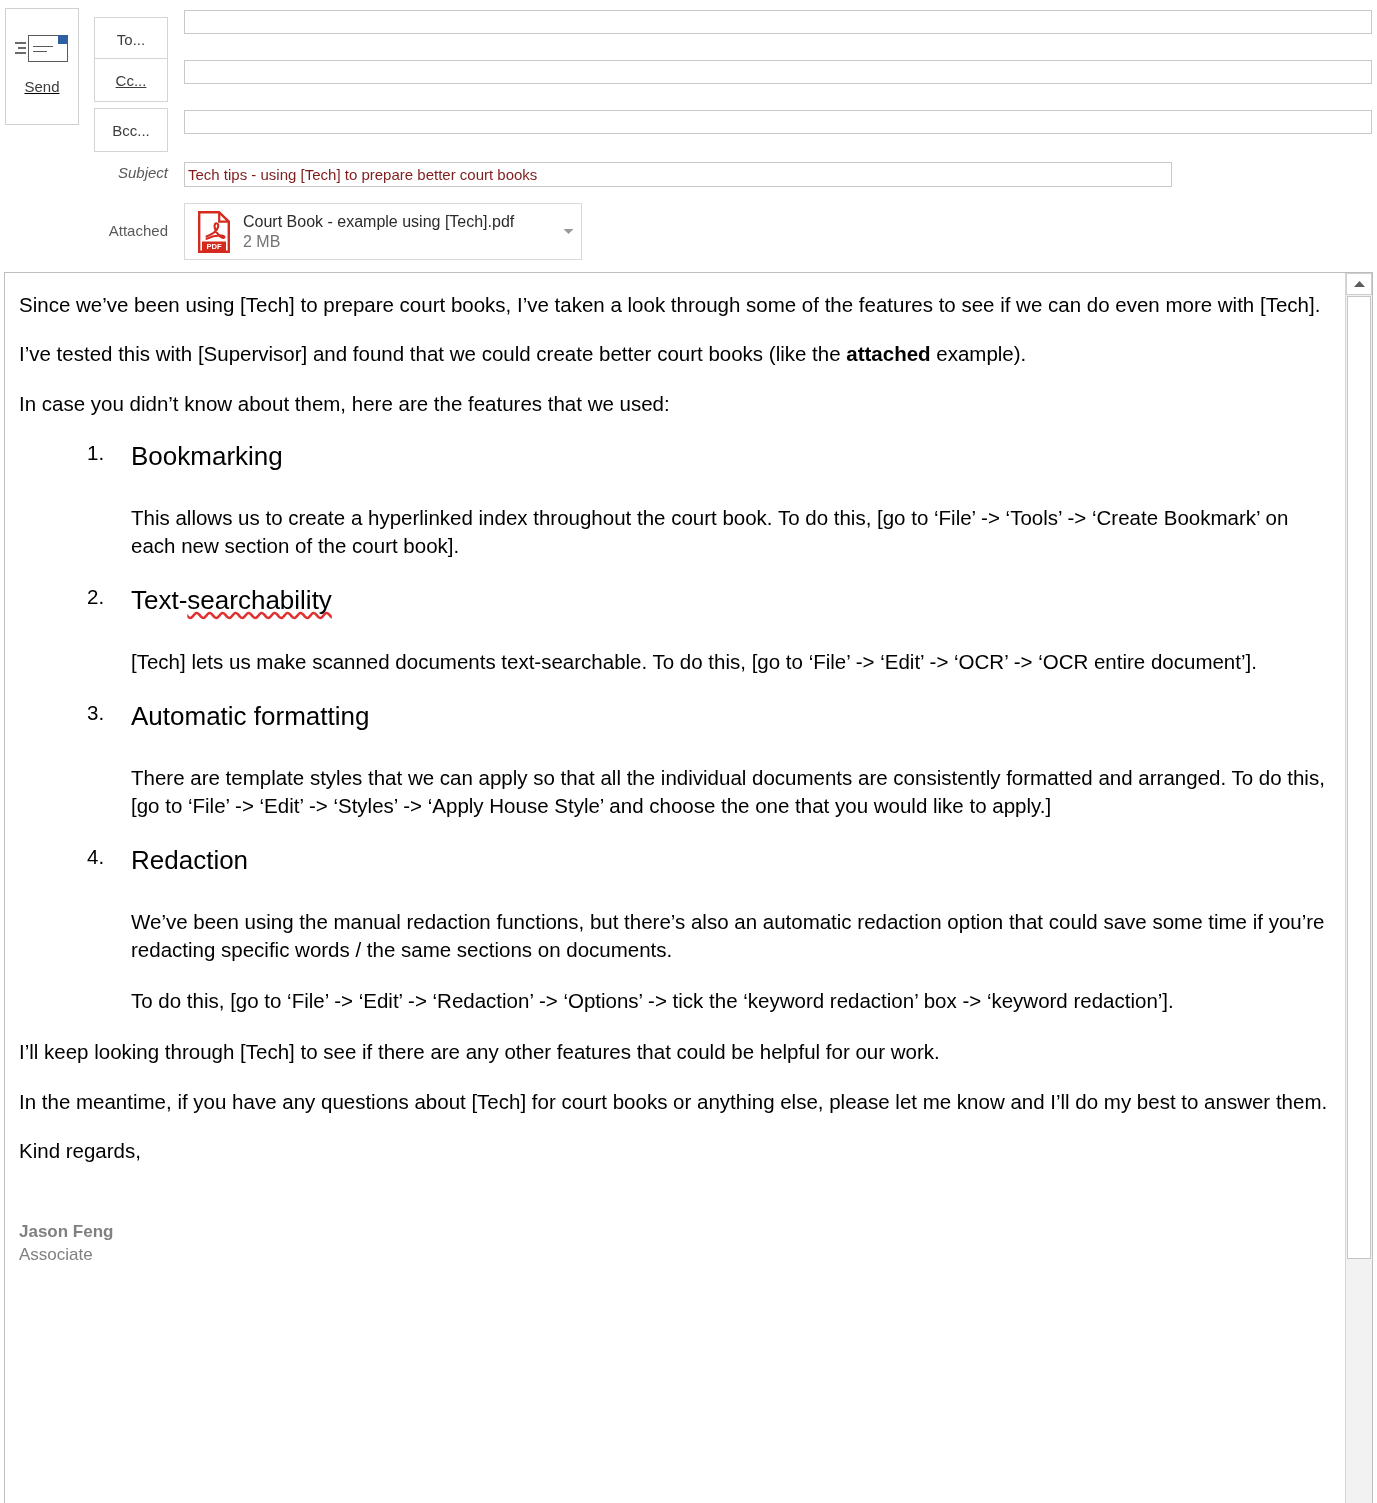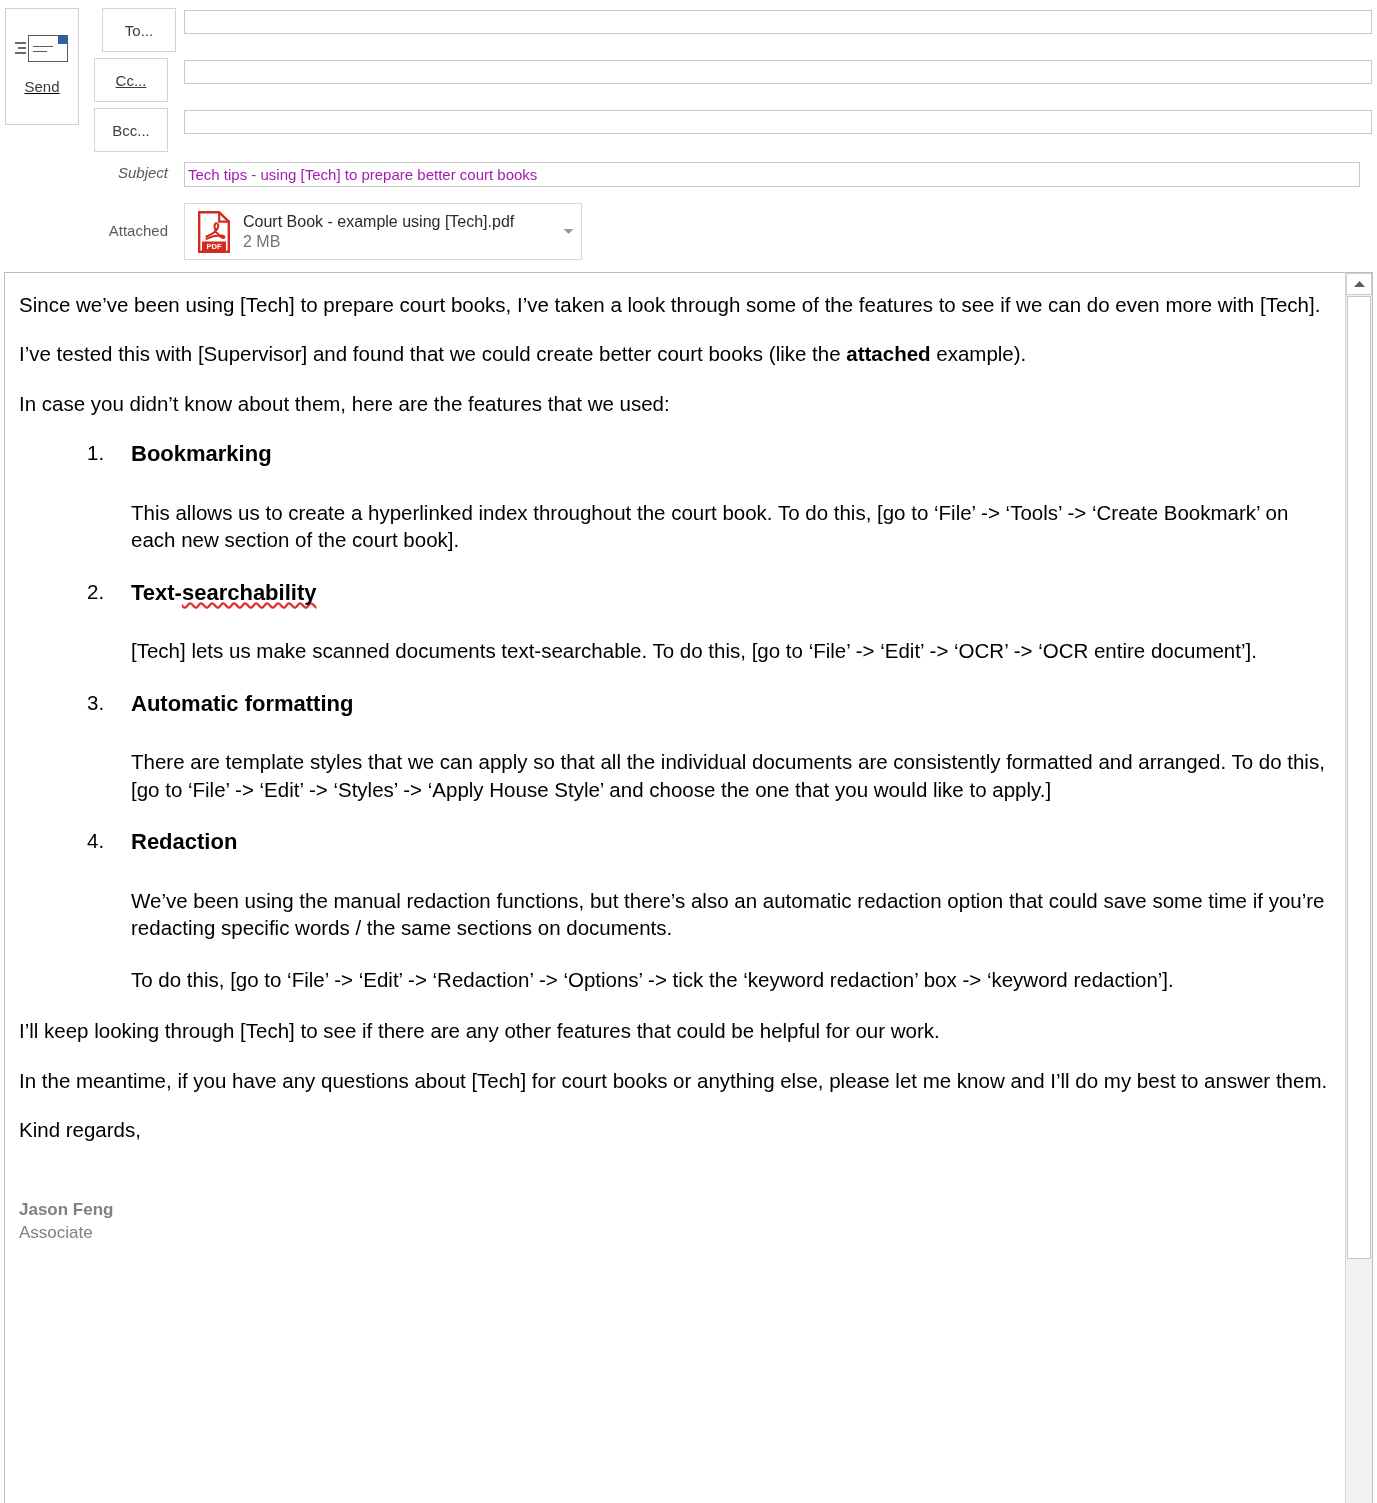--- a/index.html
+++ b/index.html
@@ -100,21 +100,21 @@
     border: 1px solid #d4d4d4;
     background: #ffffff;
     box-sizing: border-box;
     display: flex;
     align-items: center;
     justify-content: center;
     font-size: 15px;
     color: #3c3c3c;
     cursor: pointer;
   }
-  #btn-to  { top: 8px; margin-left: 8px; }
+  #btn-to  { top: 17px; }
   #btn-cc  { top: 58px; text-decoration: underline; }
   #btn-bcc { top: 108px; align-items: center; }
 
   .recip-input {
     position: absolute;
     left: 184px;
     width: 1188px;
     height: 24px;
     border: 1px solid #c8c8c8;
     background: #ffffff;
@@ -135,26 +135,26 @@
     left: 95px; top: 164px;
     width: 73px;
     text-align: right;
     font-size: 15px;
     color: #5a5a5a;
     font-style: italic;
   }
   #input-subject {
     position: absolute;
     left: 184px; top: 162px;
-    width: 1176px; height: 25px;
+    width: 988px; height: 25px;
     border: 1px solid #c8c8c8;
     background: #ffffff;
     box-sizing: border-box;
     font-size: 15px;
-    color: #a21caf;
+    color: #7f1d1d;
     padding: 0 3px;
     font-family: "Liberation Sans", sans-serif;
     outline: none;
   }
 
   
   #label-attached {
     position: absolute;
     left: 85px; top: 222px;
     width: 83px;
@@ -246,23 +246,23 @@
   }
   ol.feature-list > li::before {
     content: counter(feat) ".";
     position: absolute;
     left: 68px;
     top: 0;
     font-size: 20.5px;
     color: #000;
   }
   ol.feature-list .feat-title {
-    font-weight: bold;
+    font-weight: normal;
     margin: 16px 0 30px 0;
-    font-size: 22px;
+    font-size: 26px;
   }
   ol.feature-list .feat-body {
     margin: 0 0 24px 0;
   }
   ol.feature-list .feat-body:last-child {
     margin-bottom: 24px;
   }
   .spell-error {
     text-decoration: underline wavy #e03030;
     text-decoration-skip-ink: none;

